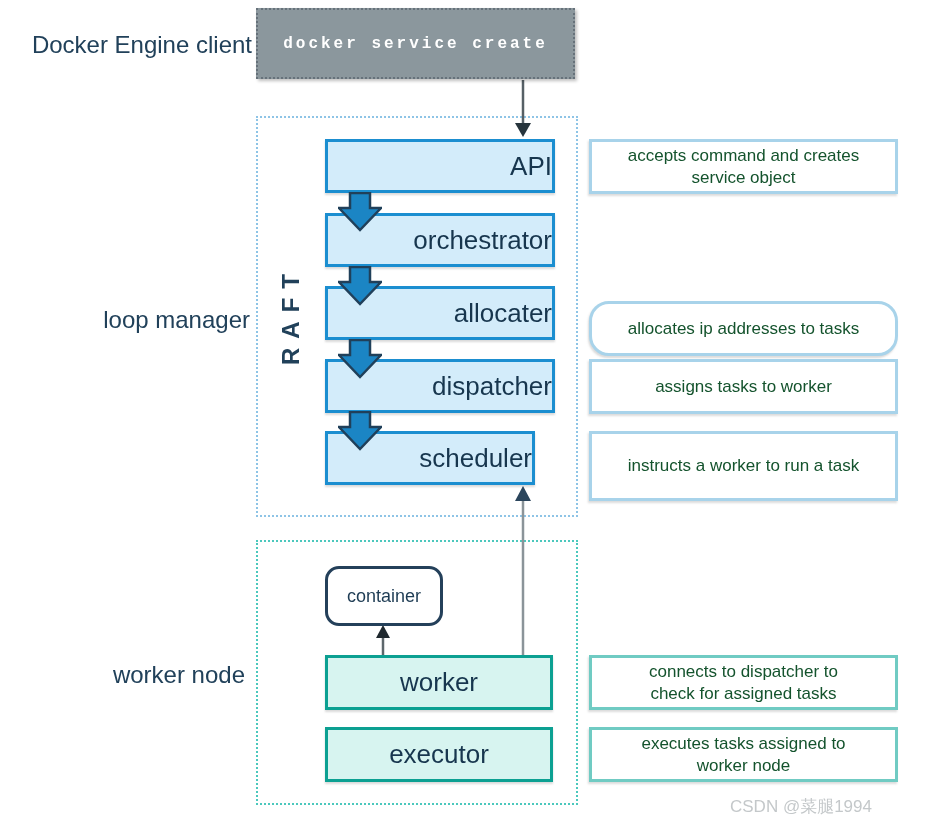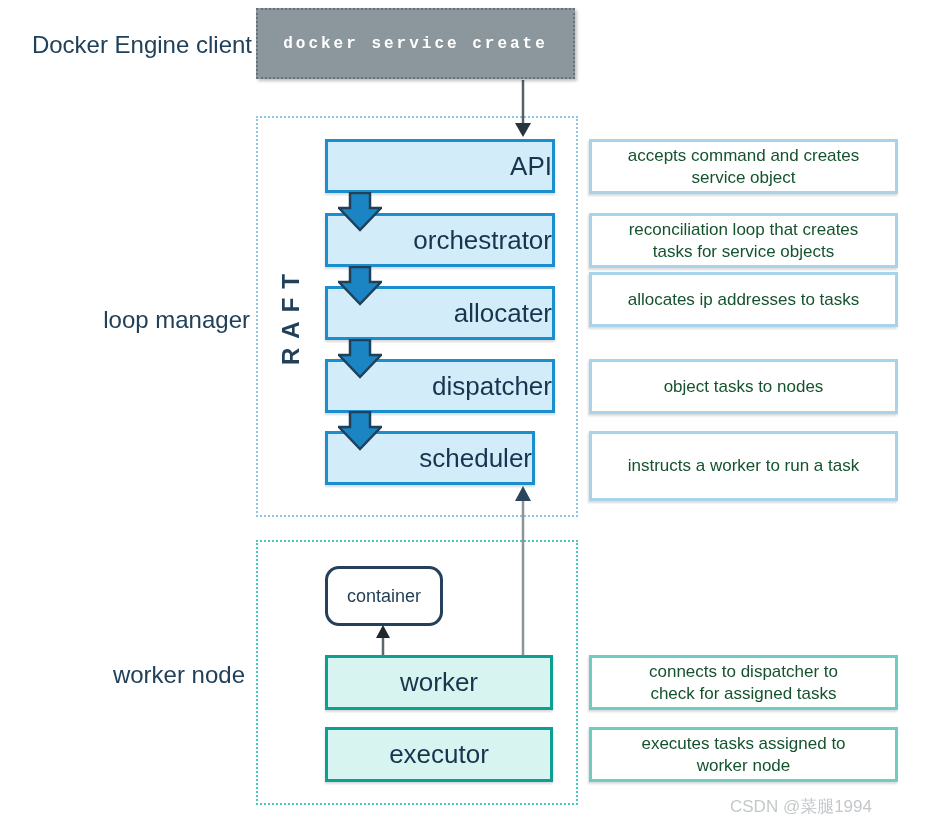--- a/index.html
+++ b/index.html
@@ -136,29 +136,25 @@
   <div class="abs" style="left:338px;top:411px;width:44px;height:40px;">
     <svg width="44" height="40" viewBox="0 0 44 40">
       <polygon points="12,1 32,1 32,16 43,16 22,38 1,16 12,16" fill="#1b85c4" stroke="#20405a" stroke-width="2.5" stroke-linejoin="miter"></polygon>
     </svg>
   </div>
 
   <div class="abs desc" style="left:589px;top:139px;width:309px;height:55px;">
     <span>accepts command and creates
 service object</span>
   </div>
-  <div class="abs desc" style="left:589px;top:213px;width:309px;height:55px;">
-    <span>reconciliation loop that creates
-tasks for service objects</span>
-  </div>
-  <div class="abs desc" style="left:589px;top:272px;width:309px;height:55px;">
+  <div class="abs desc" style="left:589px;top:301px;width:309px;height:55px;border-radius:20px;">
     <span>allocates ip addresses to tasks</span>
   </div>
   <div class="abs desc" style="left:589px;top:359px;width:309px;height:55px;">
-    <span>object tasks to nodes</span>
+    <span>assigns tasks to worker</span>
   </div>
   <div class="abs desc" style="left:589px;top:431px;width:309px;height:70px;">
     <span>instructs a worker to run a task</span>
   </div>
 
   <div class="abs side-label" style="left:0;top:661px;width:245px;">worker node</div>
 
   <div class="abs container-box" style="left:325px;top:566px;width:118px;height:60px;">
     <span>container</span>
   </div>

